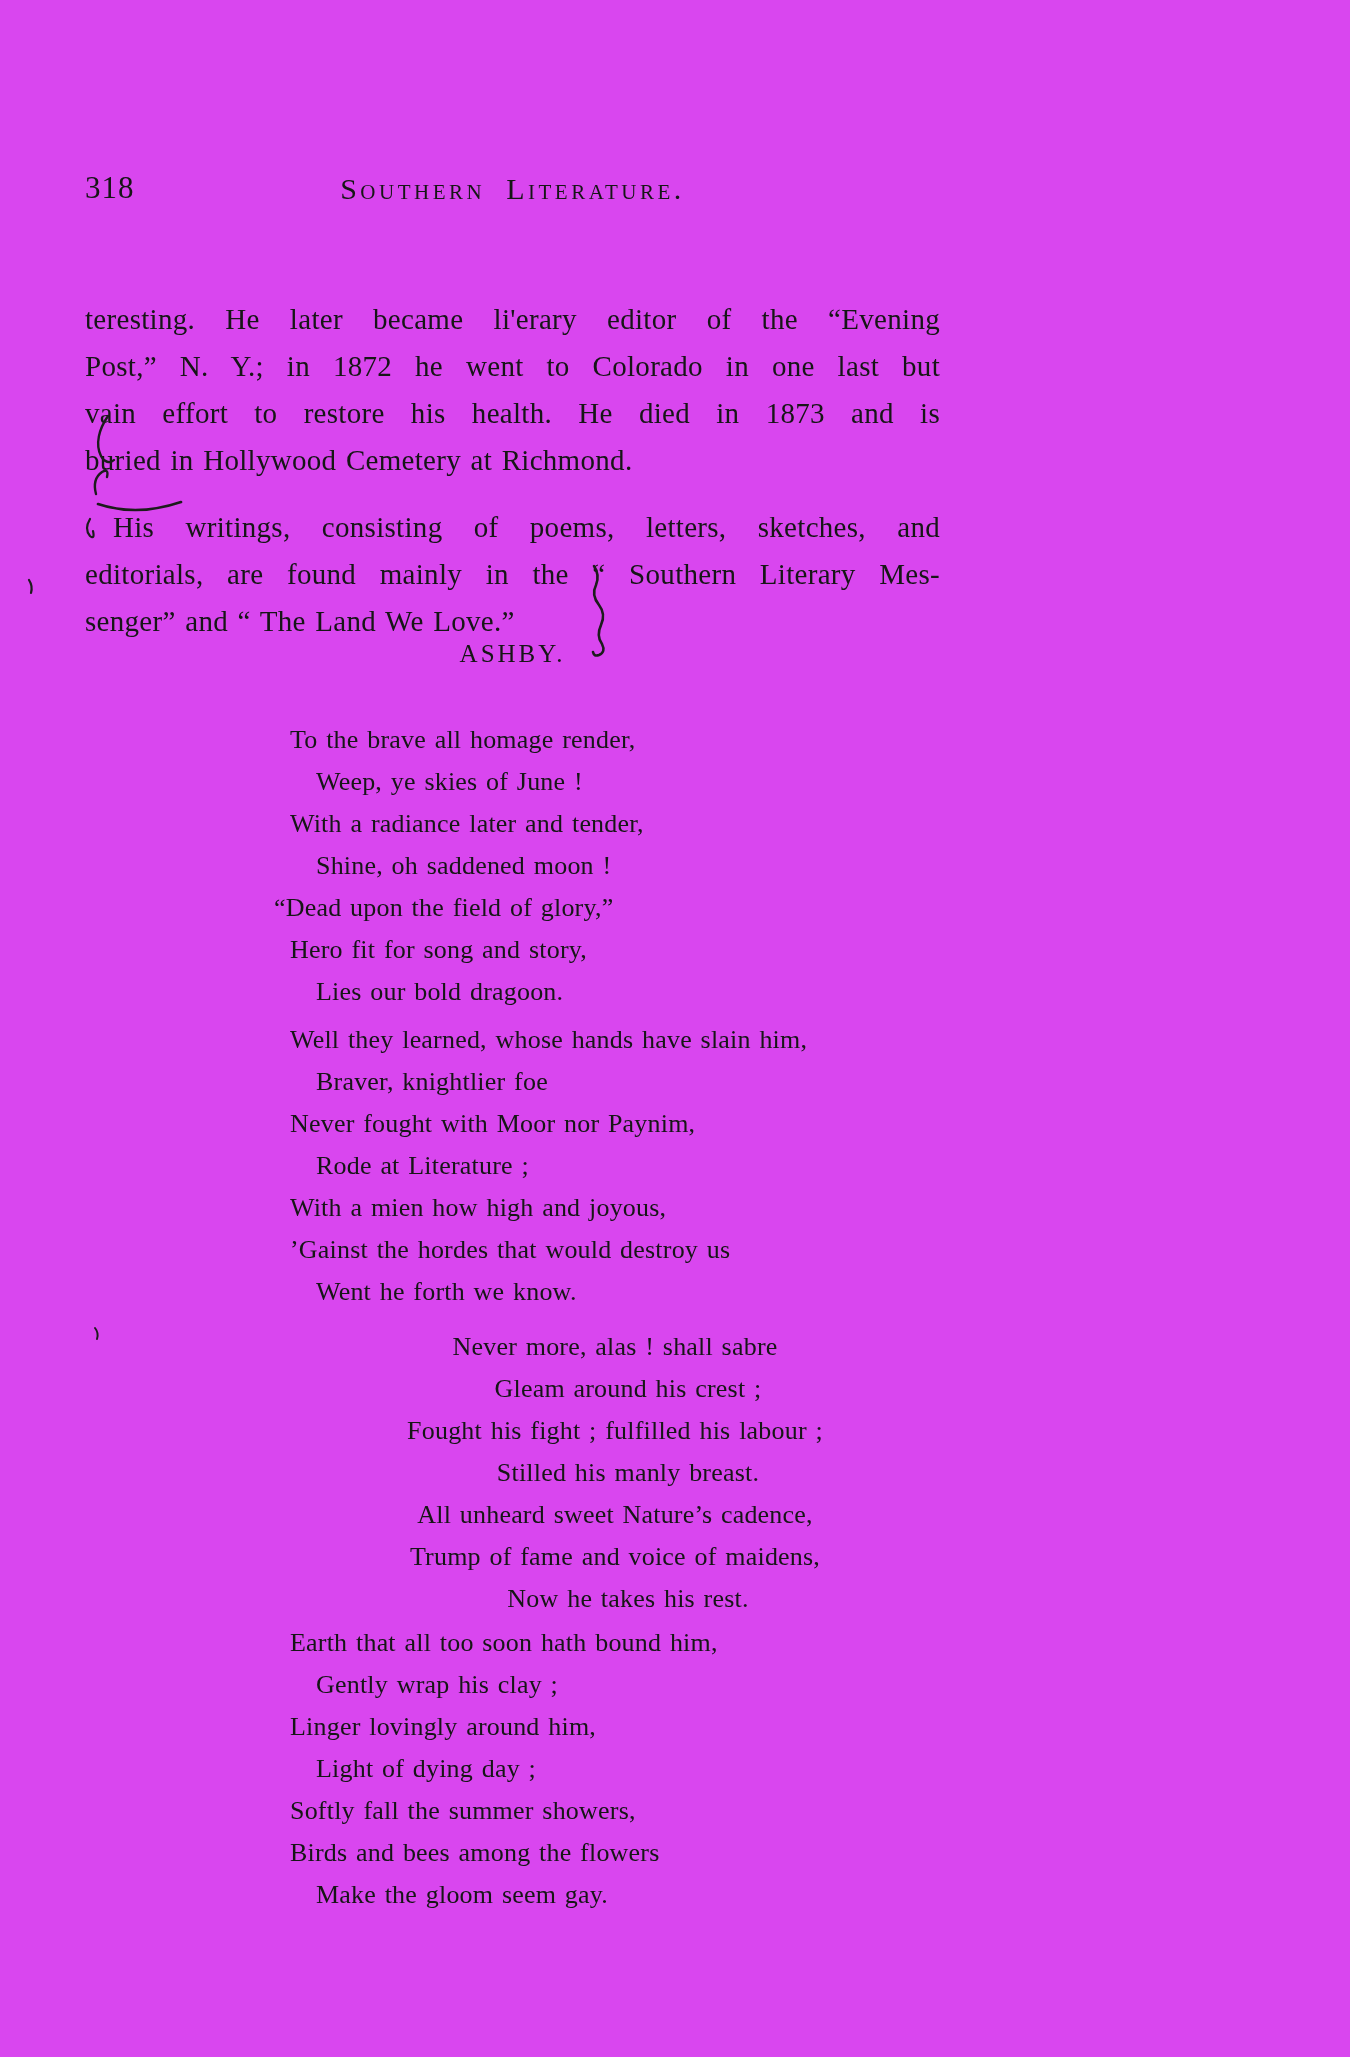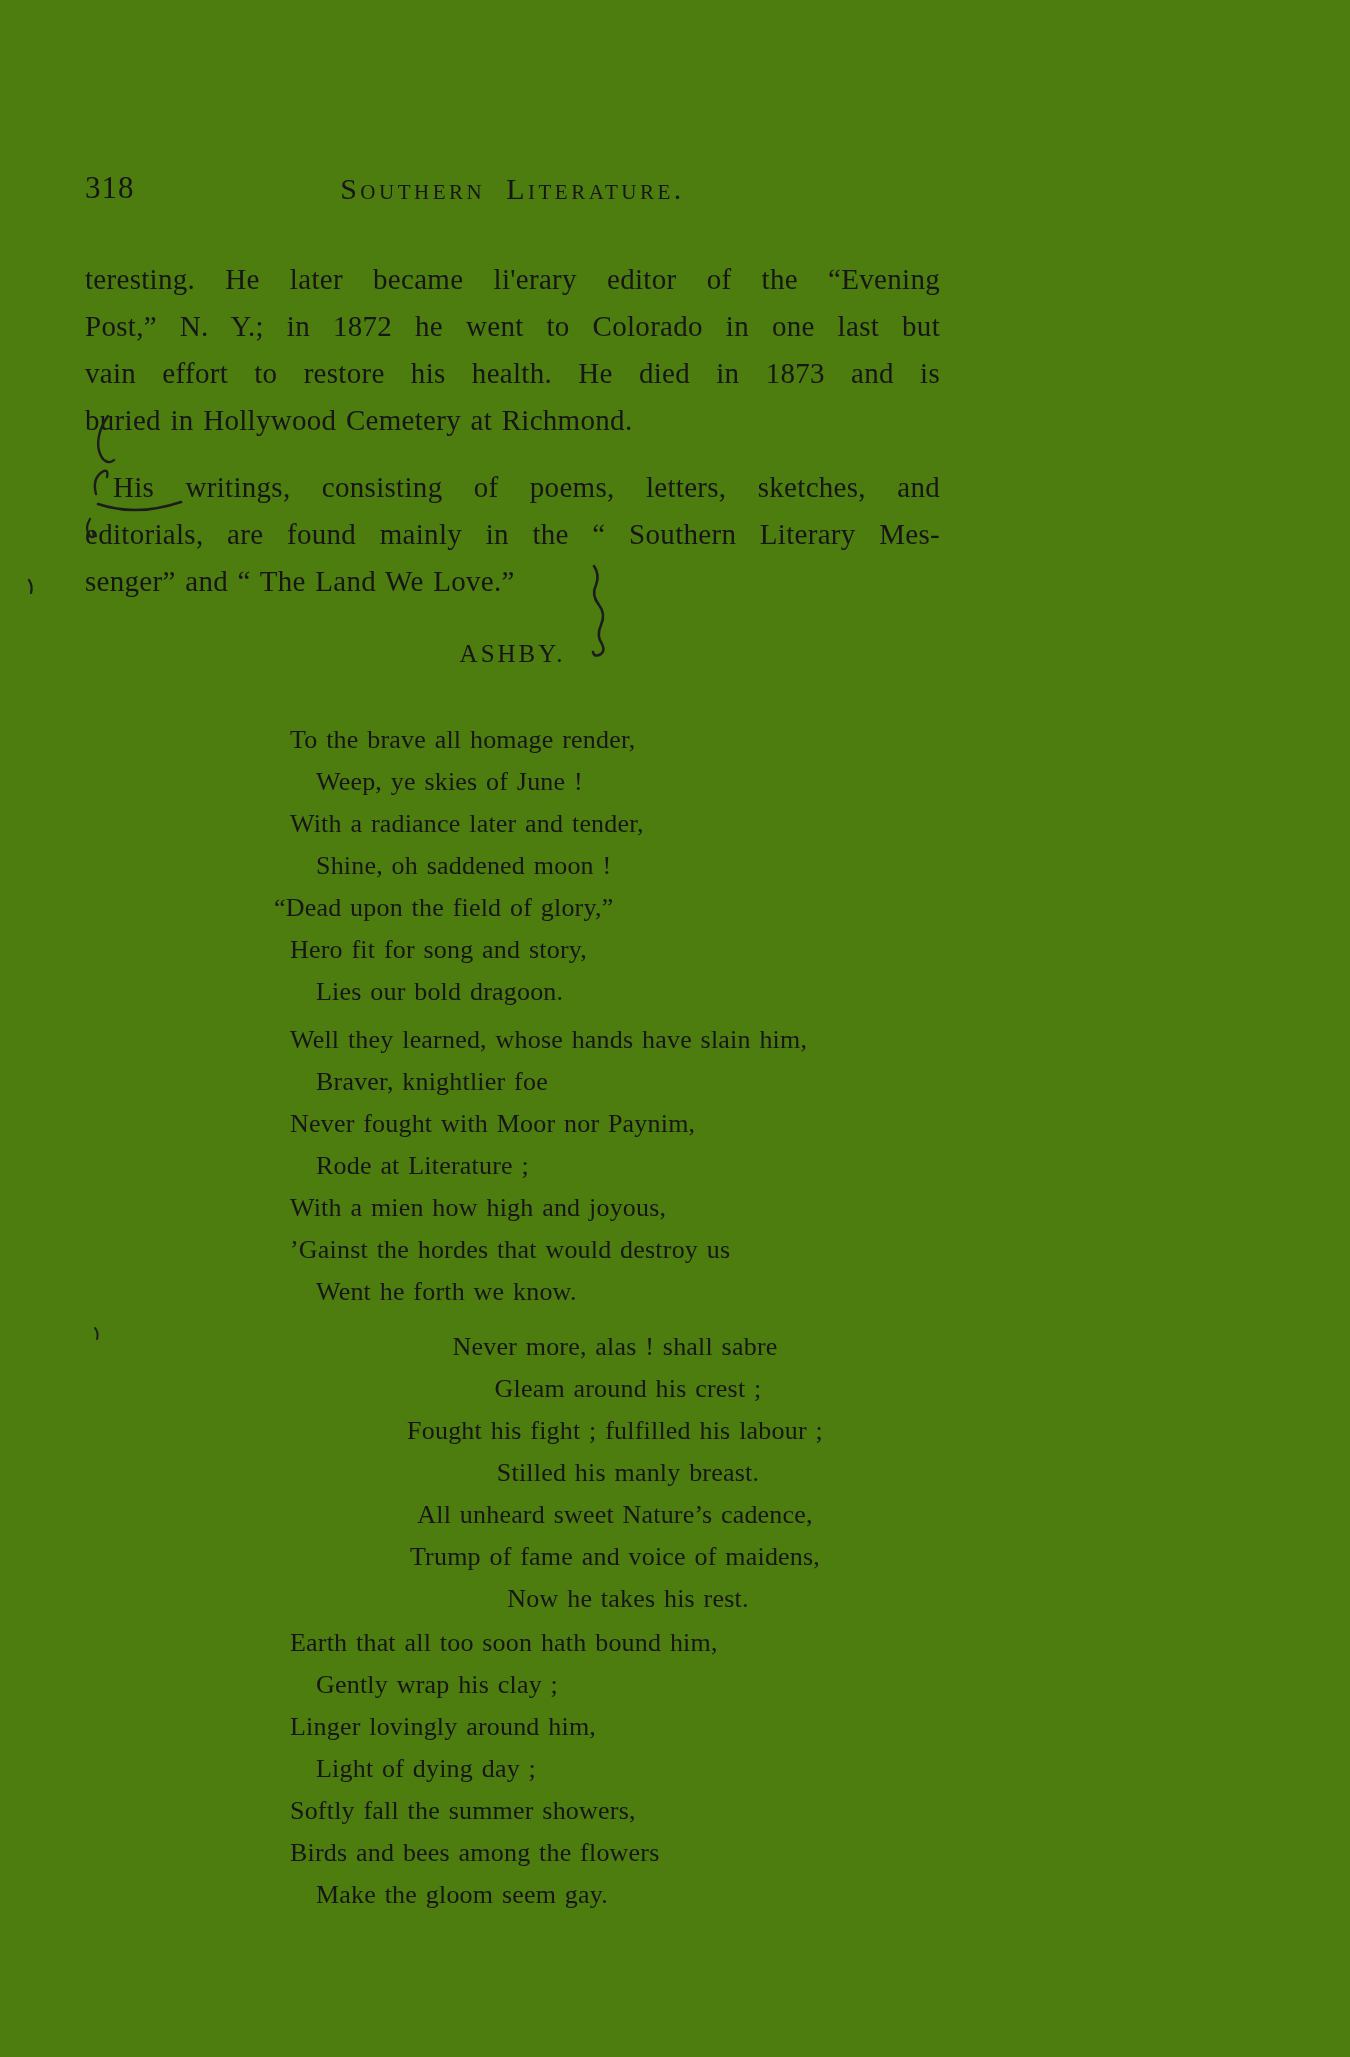--- a/index.html
+++ b/index.html
@@ -1,32 +1,32 @@
 <!DOCTYPE html>
 <html><head>
 <meta charset="utf-8">
 <style>
   html,body{margin:0;padding:0;background:#e8e8e4;}
   #page{
     position:relative;
     width:1350px;height:2057px;
     margin:0 auto;
-    background:#4d7c0f;
+    background:#d946ef;
     font-family:"Liberation Serif","DejaVu Serif",serif;
     color:#161616;
     overflow:hidden;
   }
   #content{position:absolute;left:85px;top:0;width:855px;height:100%;}
   .pageno{position:absolute;left:0;top:170px;font-size:31px;letter-spacing:1px;}
   .running-title{
     position:absolute;left:0;top:172px;width:100%;
     text-align:center;font-variant:small-caps;
     font-size:30px;letter-spacing:3.5px;word-spacing:10px;
   }
-  .para{position:absolute;width:100%;font-size:29px;letter-spacing:.3px;word-spacing:2px;}
+  .para{position:absolute;width:100%;font-size:29px;letter-spacing:.3px;word-spacing:2px;margin-top:40px;}
   .para .ln{height:47px;line-height:47px;}
   .j{text-align:justify;text-align-last:justify;}
   .l{text-align:left;}
   .indent1{padding-left:28px;box-sizing:border-box;}
   #p1{top:256px;}
   #p2{top:464px;}
   .poem-title{
     position:absolute;top:640px;width:100%;text-align:center;
     font-size:25px;letter-spacing:3px;
   }

